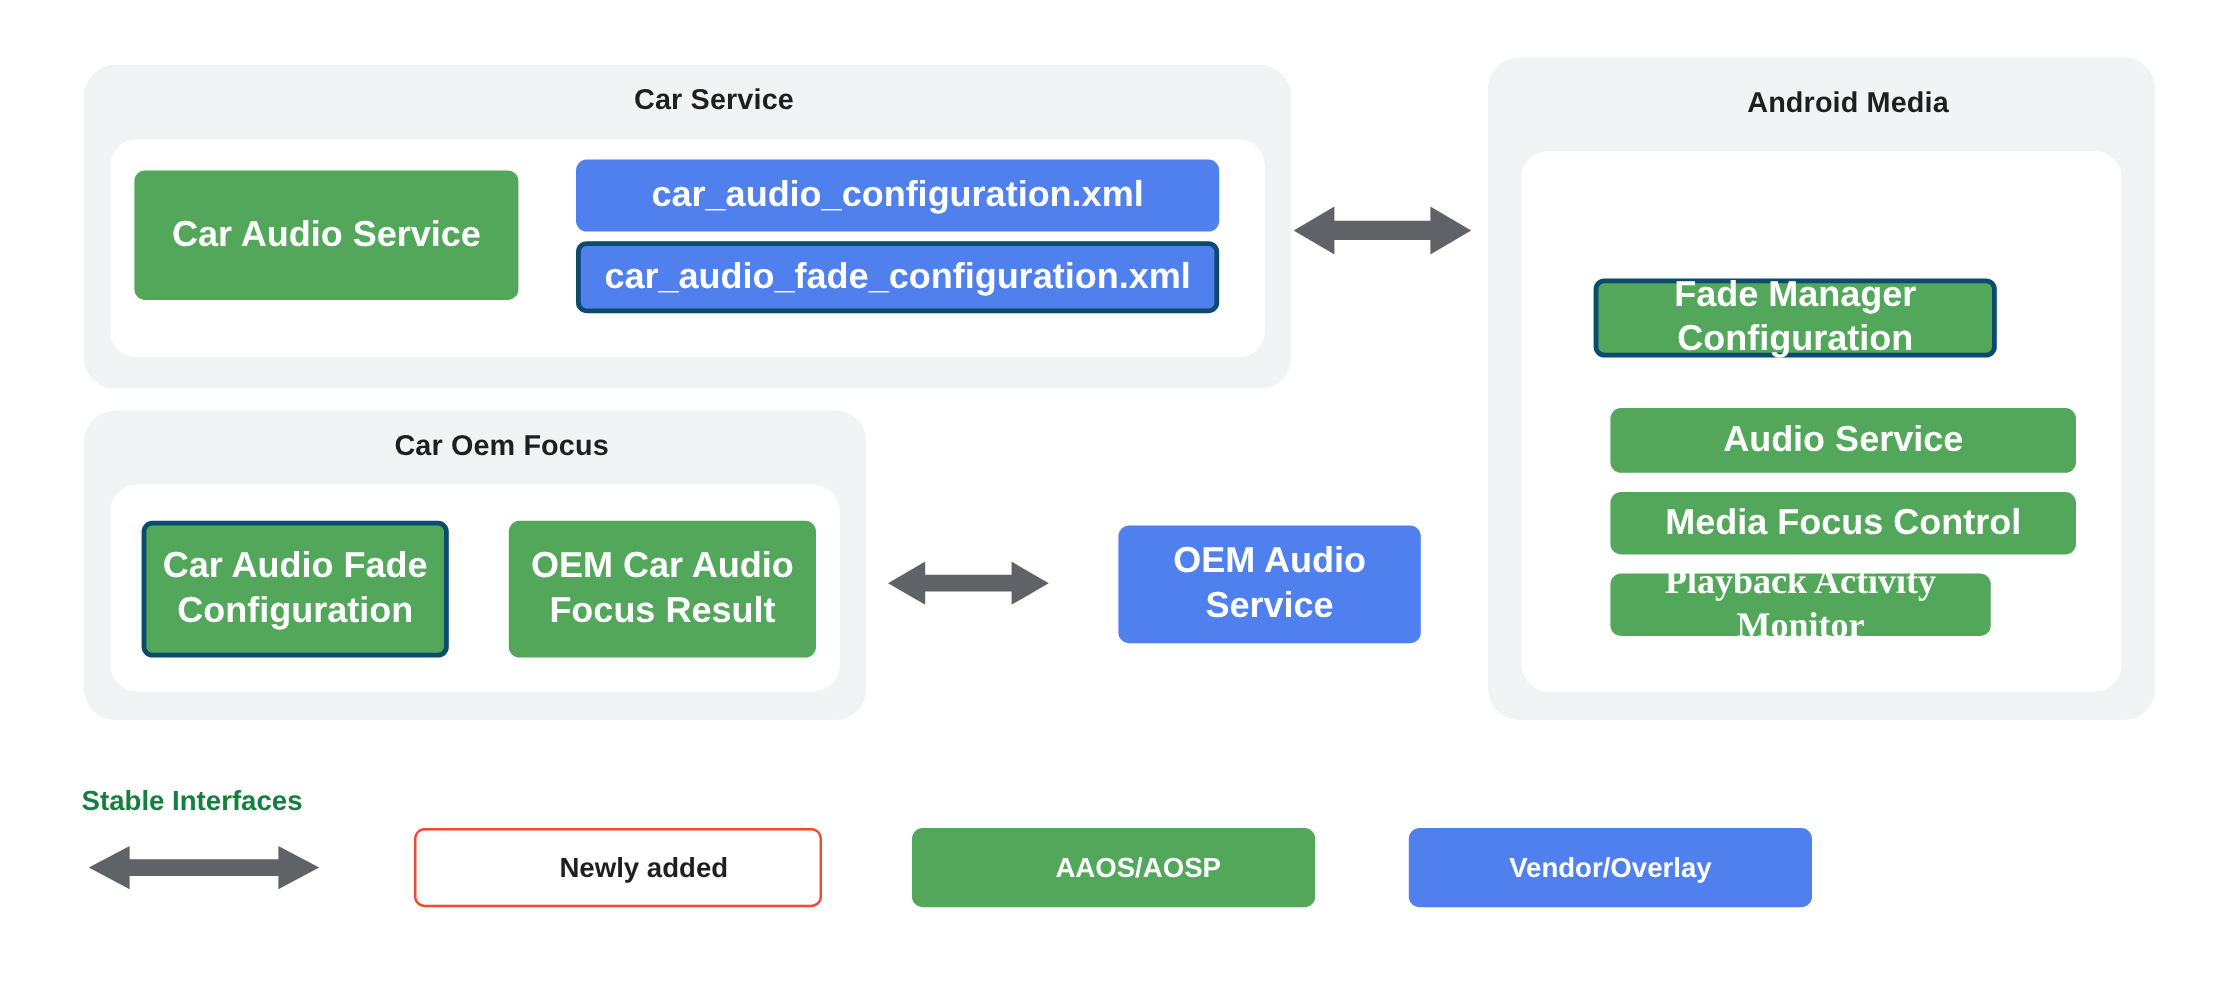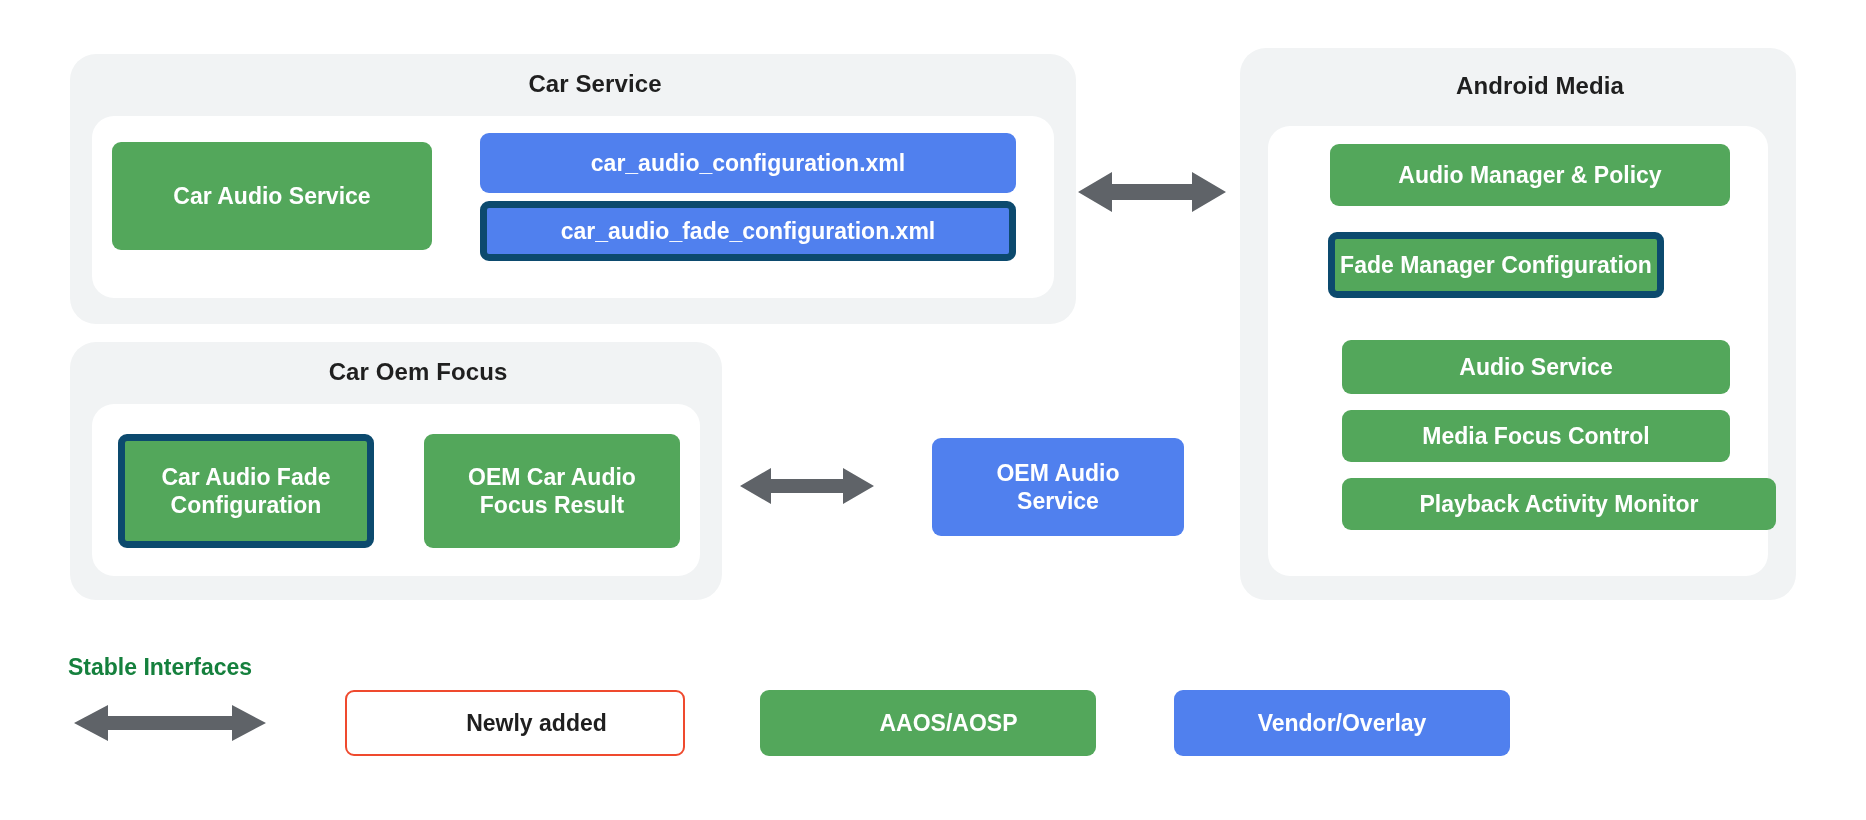--- a/index.html
+++ b/index.html
@@ -40,29 +40,29 @@
 
   
   .node {
     position: absolute;
     display: flex;
     align-items: center;
     justify-content: center;
     text-align: center;
     border-radius: 9px;
     color: #ffffff;
-    font-size: 23px;
+    font-size: 30px;
     font-weight: bold;
     line-height: 1.22;
     padding: 2px 3px;
     white-space: pre-line;
   }
   .green { background: #53a75b; }
   .blue  { background: #5080ee; }
-  .highlight { border: 7px solid #0c4a6e; }
+  .highlight { border: 4px solid #0c4a6e; }
 
   
   .arrow { position: absolute; }
   .arrow svg { display: block; }
 
   
   .legend-label {
     position: absolute;
     font-size: 23px;
     font-weight: bold;
@@ -110,29 +110,28 @@
 Configuration</div>
 
     <div class="node green" style="left:354px; top:92px; width:256px; height:114px;">OEM Car Audio
 Focus Result</div>
   </div>
 
   <div class="group" style="left:1240px; top:48px; width:556px; height:552px;">
     <div class="group-title" style="top:24px;">Android Media</div>
     <div class="inner-card" style="left:28px; top:78px; width:500px; height:450px;"></div>
 
-    <div class="node green" style="left:90px; top:96px; width:400px; height:62px;">Audio Manager &amp; Policy</div>
 
     <div class="node green highlight" style="left:88px; top:184px; width:336px; height:66px;">Fade Manager Configuration</div>
 
     <div class="node green" style="left:102px; top:292px; width:388px; height:54px;">Audio Service</div>
 
     <div class="node green" style="left:102px; top:362px; width:388px; height:52px;">Media Focus Control</div>
 
-    <div class="node green" style="left:102px; top:430px; width:434px; height:52px;">Playback Activity Monitor</div>
+    <div class="node green" style="left:102px; top:430px; width:317px; height:52px;font-family:Liberation Serif, serif;">Playback Activity Monitor</div>
   </div>
 
   <div class="node blue" style="left:888px; top:438px; width:252px; height:98px;margin-left:44px;">OEM Audio
 Service</div>
 
   <div class="arrow" style="left:1078px; top:168px;">
     <svg width="148" height="48" viewBox="0 0 148 48">
       <path d="M0 24 L34 4 L34 16 L114 16 L114 4 L148 24 L114 44 L114 32 L34 32 L34 44 Z" fill="#5f6368"></path>
     </svg>
   </div>

